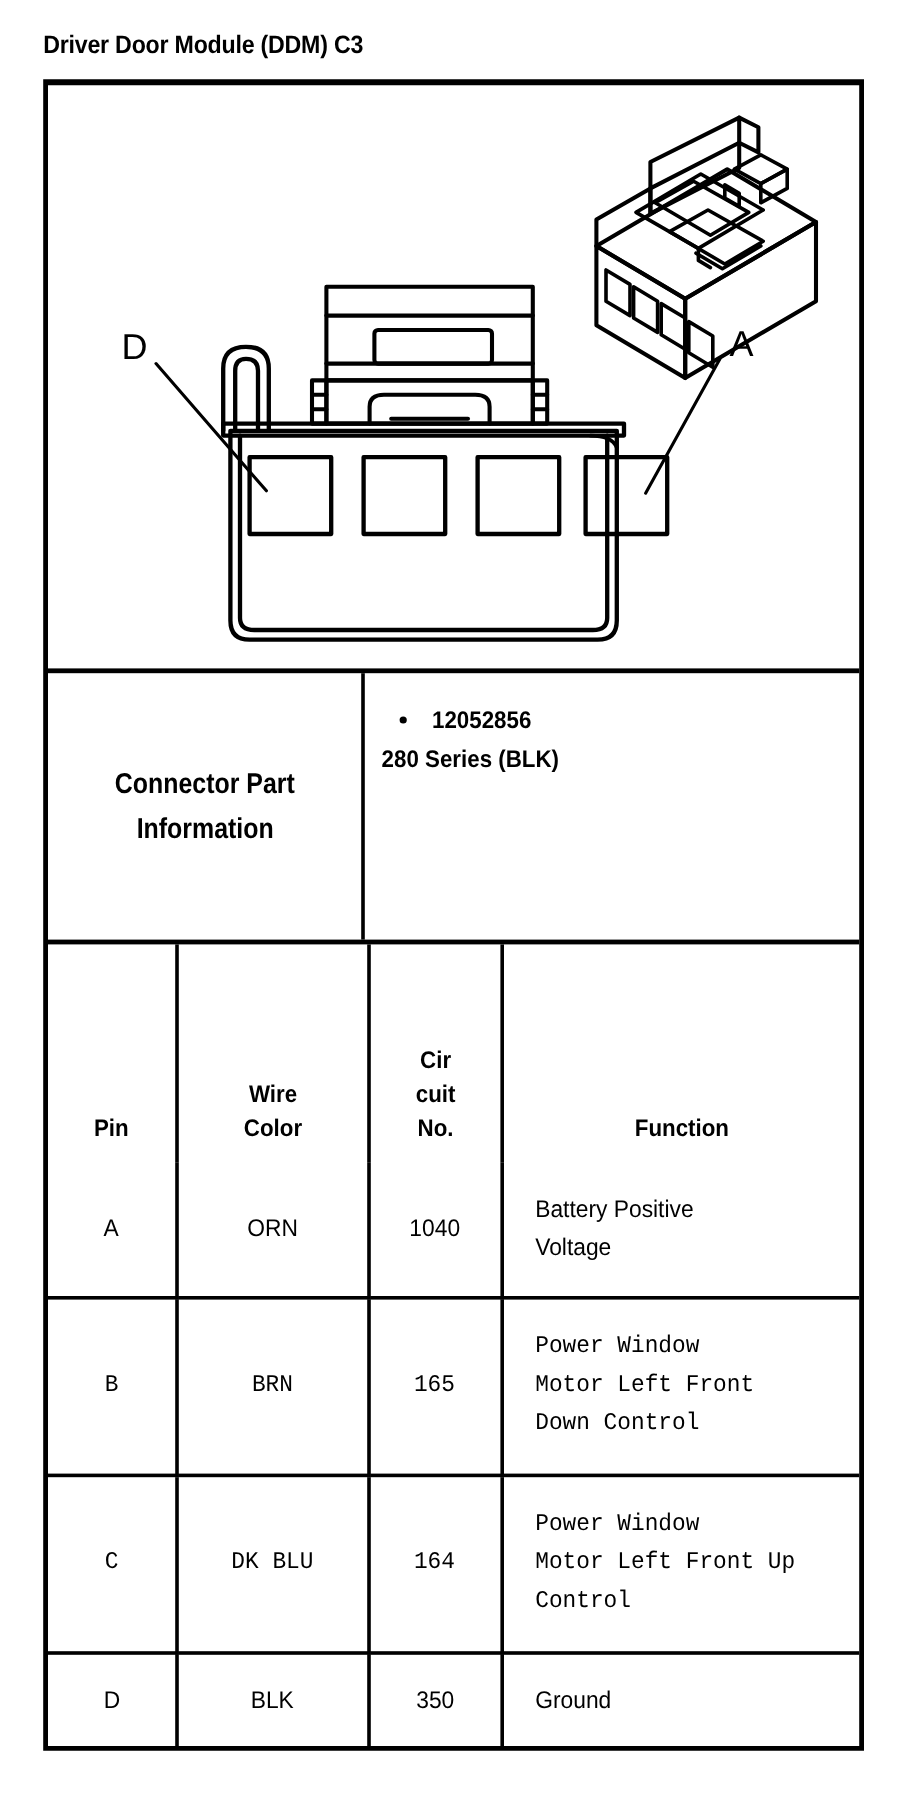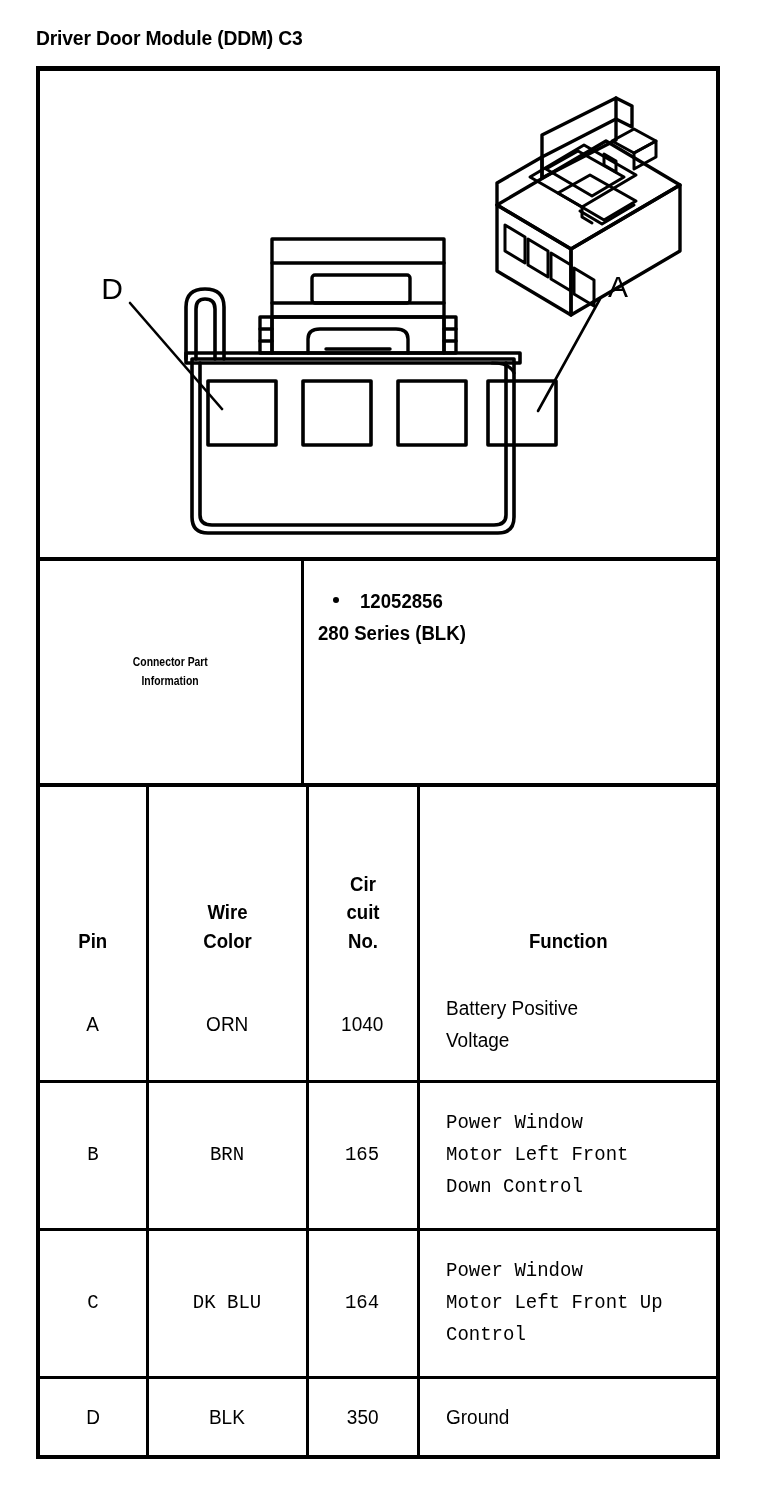--- a/index.html
+++ b/index.html
@@ -62,21 +62,21 @@
   .cpi-label {
     width: 264px;
     flex: 0 0 264px;
     box-sizing: border-box;
     border-right: 3px solid #000;
     display: flex;
     align-items: center;
     justify-content: center;
     text-align: center;
     font-weight: bold;
-    font-size: 12px;
+    font-size: 24px;
     line-height: 1.55;
     transform: none;
     padding: 6px 10px;
   }
   .cpi-label span { transform: scaleX(0.93); transform-origin: center; display: inline-block; }
   .cpi-value {
     flex: 1 1 auto;
     box-sizing: border-box;
     padding: 24px 10px 10px 14px;
     font-weight: bold;

